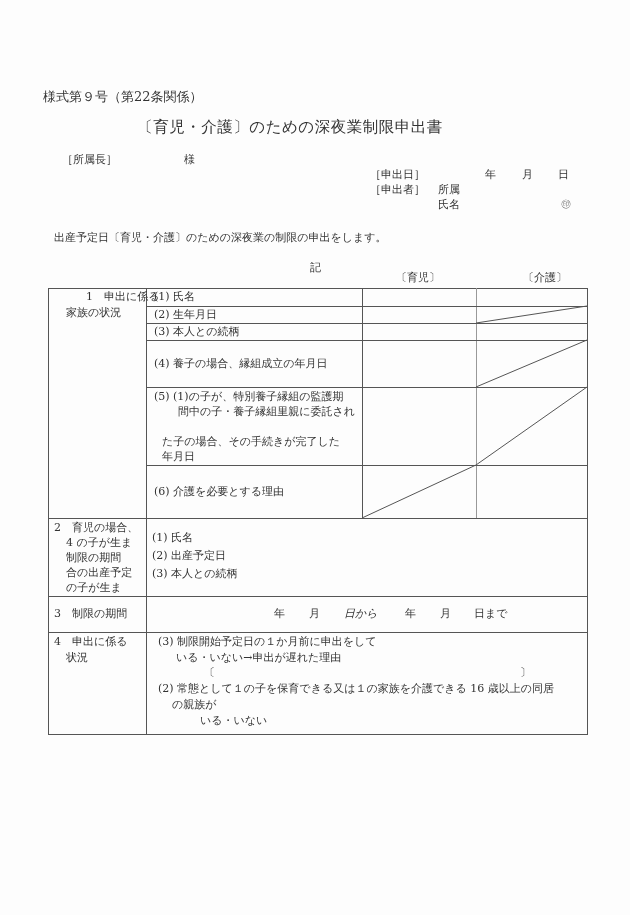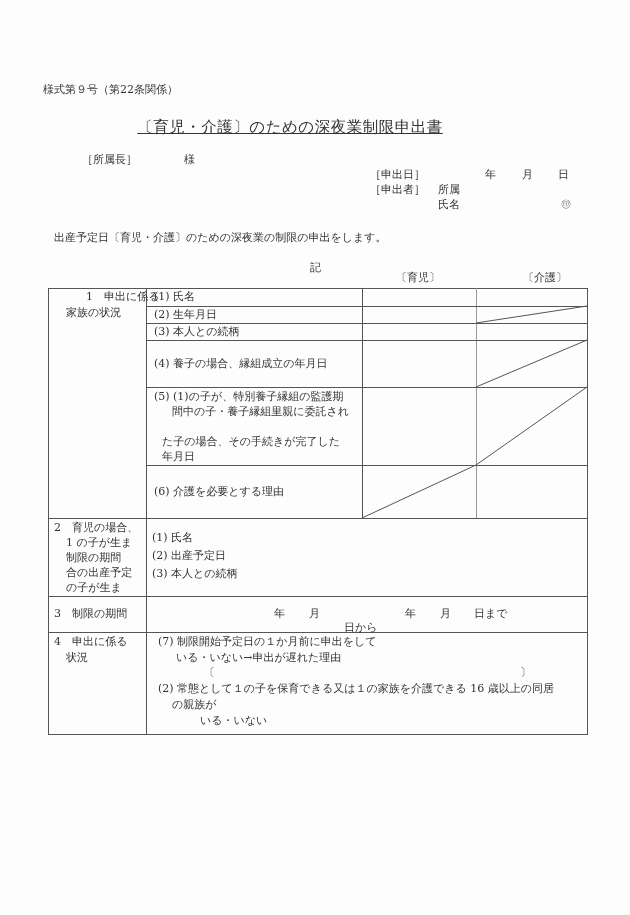--- a/index.html
+++ b/index.html
@@ -9,22 +9,22 @@
     }
     body {
       width: 630px;
       height: 915px;
       position: relative;
       font-family: "DejaVu Serif", "Liberation Serif", serif;
       color: #333;
       overflow: hidden;
     }
     .abs { position: absolute; white-space: nowrap; }
-    .form-no { left: 43px; top: 82px; font-size: 11px; }
-    .title { left: 0; width: 580px; text-align: center; top: 117px; font-size: 15.5px; letter-spacing: 0.5px; text-decoration: underline; }
+    .form-no { left: 43px; top: 88px; font-size: 13px; }
+    .title { left: 0; width: 580px; text-align: center; top: 117px; font-size: 15.5px; letter-spacing: 0.5px; }
     .small { font-size: 11px; }
     .tbl {
       position: absolute;
       left: 48px; top: 288px;
       width: 540px; height: 447px;
     }
     .line-h { position: absolute; height: 1px; background: #555; }
     .line-v { position: absolute; width: 1px; background: #555; }
     .line-v.light { background: #999; }
     .cell-text {
@@ -34,21 +34,21 @@
       white-space: nowrap;
     }
     svg.diag { position: absolute; left: 0; top: 0; overflow: visible; }
   </style>
 </head>
 <body>
 
 <div class="abs form-no">様式第９号（第22条関係）</div>
 <div class="abs title">〔育児・介護〕のための深夜業制限申出書</div>
 
-<div class="abs small" style="left:62px; top:152px;margin-left:20px;">［所属長］</div>
+<div class="abs small" style="left:62px; top:152px;">［所属長］</div>
 <div class="abs small" style="left:184px; top:152px;">様</div>
 
 <div class="abs small" style="left:370px; top:167px;">［申出日］</div>
 <div class="abs small" style="left:485px; top:167px;">年</div>
 <div class="abs small" style="left:522px; top:167px;">月</div>
 <div class="abs small" style="left:558px; top:167px;">日</div>
 
 <div class="abs small" style="left:370px; top:182px;">［申出者］</div>
 <div class="abs small" style="left:438px; top:182px;">所属</div>
 <div class="abs small" style="left:438px; top:197px;">氏名</div>
@@ -90,57 +90,57 @@
 
   <div class="cell-text" style="left:6px; top:1px;margin-left:32px;">1　申出に係る</div>
   <div class="cell-text" style="left:18px; top:17px;">家族の状況</div>
 
   <div class="cell-text" style="left:106px; top:1px;">(1)  氏名</div>
   <div class="cell-text" style="left:106px; top:19px;">(2)  生年月日</div>
   <div class="cell-text" style="left:106px; top:36px;">(3)  本人との続柄</div>
   <div class="cell-text" style="left:106px; top:68px;">(4)  養子の場合、縁組成立の年月日</div>
 
   <div class="cell-text" style="left:106px; top:101px;">(5)  (1)の子が、特別養子縁組の監護期</div>
-  <div class="cell-text" style="left:124px; top:116px;">間中の子・養子縁組里親に委託され</div>
+  <div class="cell-text" style="left:130px; top:116px;">間中の子・養子縁組里親に委託され</div>
   <div class="cell-text" style="left:114px; top:146px;">た子の場合、その手続きが完了した</div>
   <div class="cell-text" style="left:114px; top:161px;">年月日</div>
 
   <div class="cell-text" style="left:106px; top:196px;">(6)  介護を必要とする理由</div>
 
   <div style="position:absolute; left:315px; top:1px; width:113px; height:17px;"></div>
   <div style="position:absolute; left:429px; top:1px; width:110px; height:17px;"></div>
   <div style="position:absolute; left:315px; top:19px; width:113px; height:16px;"></div>
   <div style="position:absolute; left:315px; top:36px; width:113px; height:16px;"></div>
   <div style="position:absolute; left:429px; top:36px; width:110px; height:16px;"></div>
   <div style="position:absolute; left:315px; top:53px; width:113px; height:46px;"></div>
   <div style="position:absolute; left:315px; top:100px; width:113px; height:77px;"></div>
   <div style="position:absolute; left:429px; top:178px; width:110px; height:52px;"></div>
 
   <div class="cell-text" style="left:6px; top:232px; line-height:15px;">2　育児の場合、</div>
-  <div class="cell-text" style="left:18px; top:247px; line-height:15px;">1 の子が生ま</div>
+  <div class="cell-text" style="left:18px; top:247px; line-height:15px;">4 の子が生ま</div>
   <div class="cell-text" style="left:18px; top:262px; line-height:15px;">制限の期間</div>
   <div class="cell-text" style="left:18px; top:277px; line-height:15px;">合の出産予定</div>
   <div class="cell-text" style="left:18px; top:292px; line-height:15px;">の子が生ま</div>
 
   <div class="cell-text" style="left:104px; top:241px; line-height:18px;">(1)  氏名</div>
   <div class="cell-text" style="left:104px; top:259px; line-height:18px;">(2)  出産予定日</div>
   <div class="cell-text" style="left:104px; top:277px; line-height:18px;">(3)  本人との続柄</div>
 
   <div class="cell-text" style="left:6px; top:318px;">3　制限の期間</div>
   <div class="cell-text" style="left:226px; top:318px;">年</div>
   <div class="cell-text" style="left:261px; top:318px;">月</div>
-  <div class="cell-text" style="left:296px; top:332px;">日から</div>
+  <div class="cell-text" style="left:296px; top:318px;font-style:italic;">日から</div>
   <div class="cell-text" style="left:357px; top:318px;">年</div>
   <div class="cell-text" style="left:392px; top:318px;">月</div>
   <div class="cell-text" style="left:426px; top:318px;">日まで</div>
 
   <div class="cell-text" style="left:6px; top:346px;">4　申出に係る</div>
   <div class="cell-text" style="left:18px; top:362px;">状況</div>
 
-  <div class="cell-text" style="left:110px; top:346px;">(7)  制限開始予定日の１か月前に申出をして</div>
+  <div class="cell-text" style="left:110px; top:346px;">(3)  制限開始予定日の１か月前に申出をして</div>
   <div class="cell-text" style="left:128px; top:362px;">いる・いない→申出が遅れた理由</div>
   <div class="cell-text" style="left:156px; top:377px;">〔</div>
   <div style="position:absolute; left:170px; top:378px; width:300px; height:15px;"></div>
   <div class="cell-text" style="left:472px; top:377px;">〕</div>
   <div class="cell-text" style="left:110px; top:393px;">(2)  常態として１の子を保育できる又は１の家族を介護できる 16 歳以上の同居</div>
   <div class="cell-text" style="left:124px; top:409px;">の親族が</div>
   <div class="cell-text" style="left:152px; top:425px;">いる・いない</div>
 </div>
 
 </body></html>

